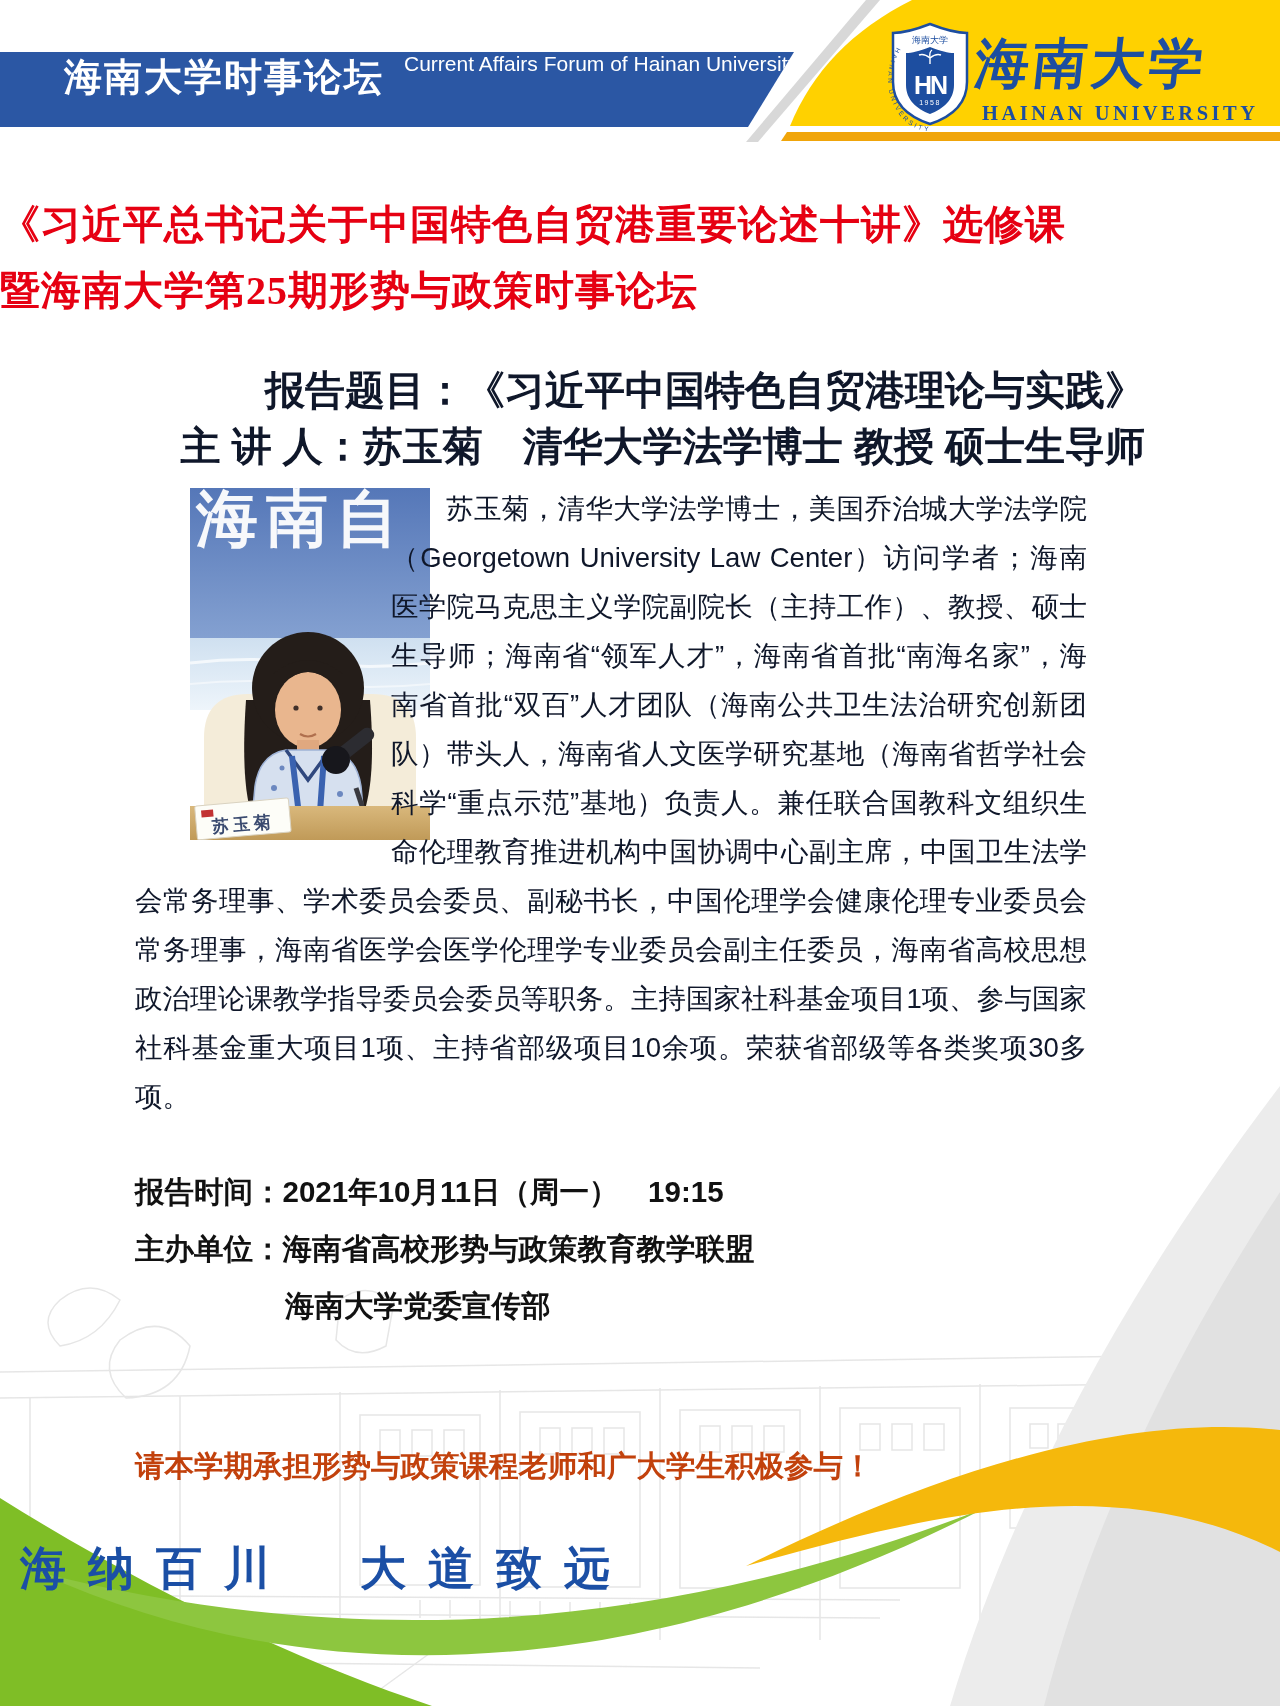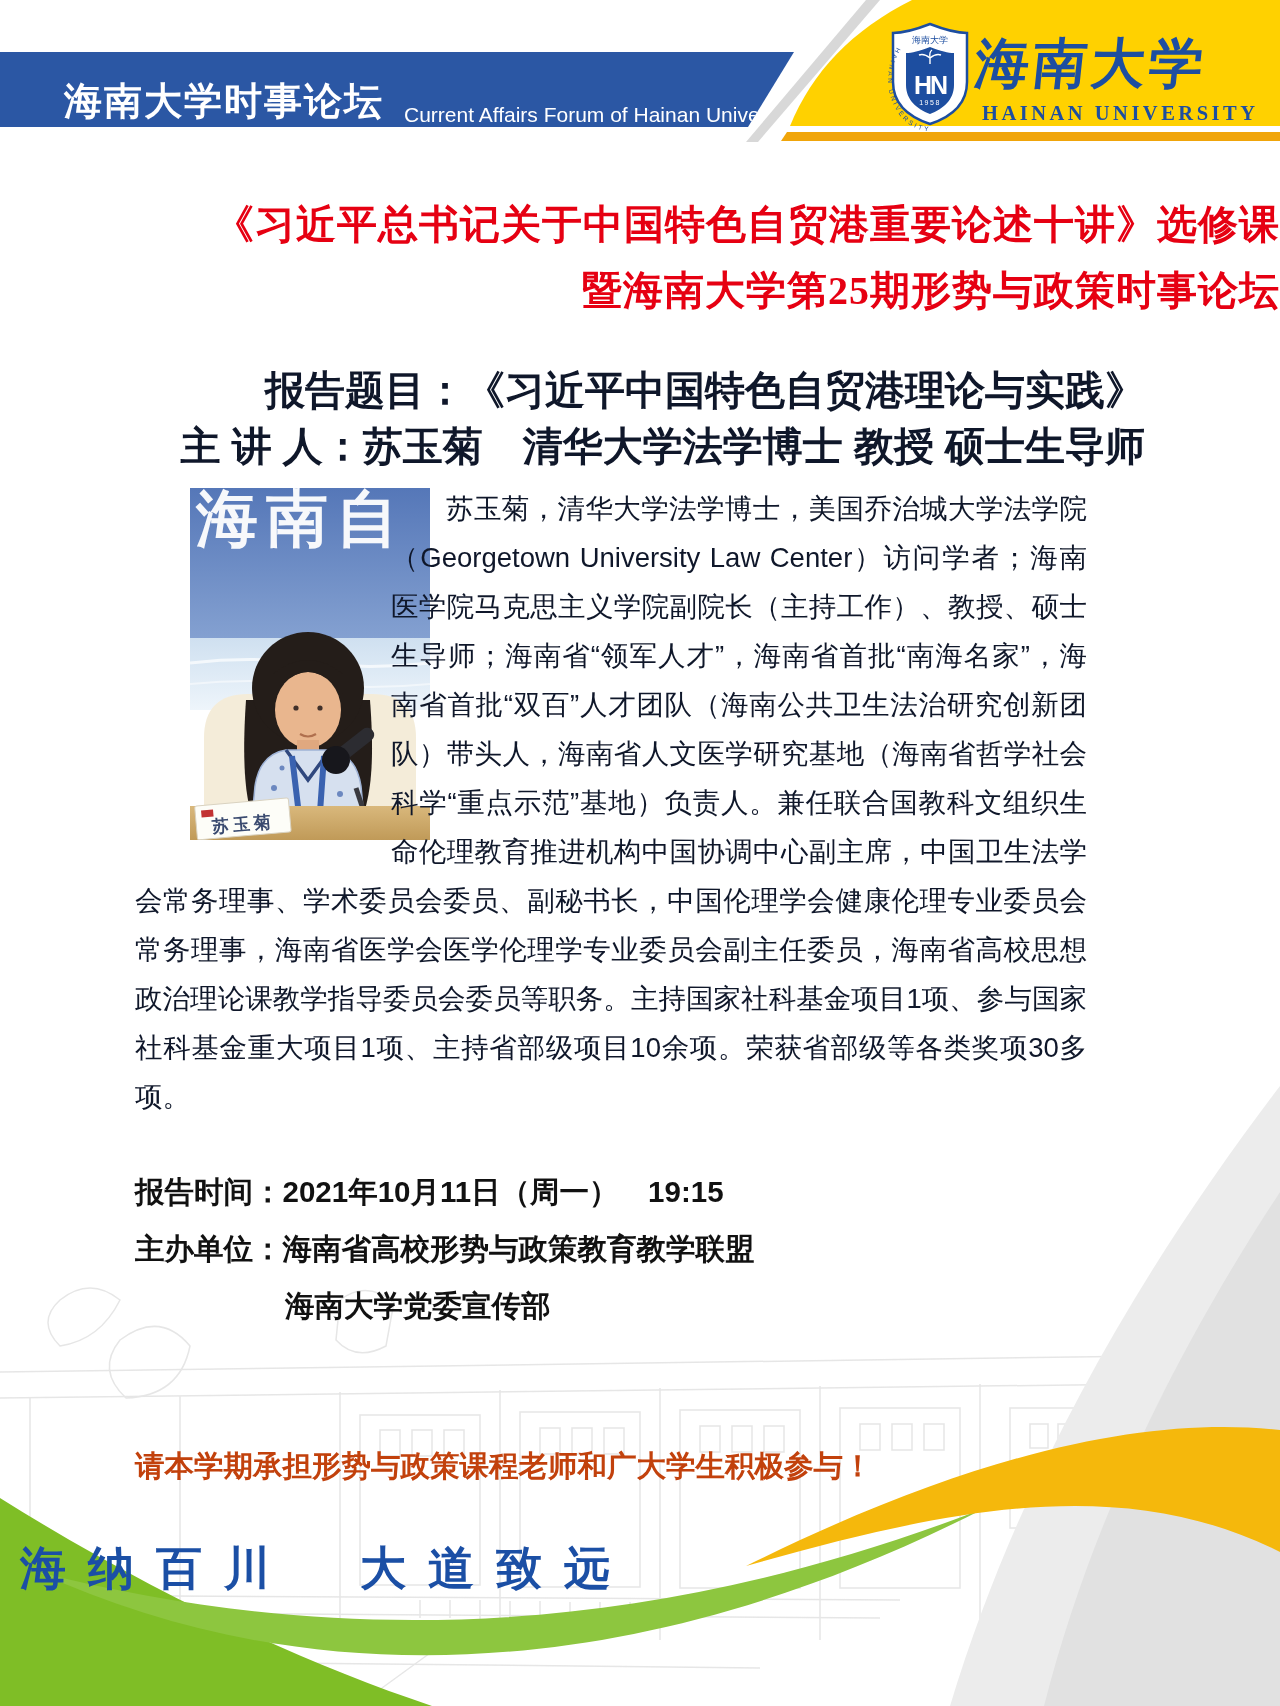--- a/index.html
+++ b/index.html
@@ -1,26 +1,26 @@
 <!DOCTYPE html>
 <html><head>
 <meta charset="utf-8">
 <style>
   html,body{margin:0;padding:0;background:#fff;}
   .page{position:relative;width:1280px;height:1706px;background:#ffffff;overflow:hidden;
         font-family:"Liberation Sans",sans-serif;}
   
   .topbar{position:absolute;left:0;top:52px;width:800px;height:75px;background:#2b57a4;
           clip-path:polygon(0 0,794px 0,748px 100%,0 100%);
-          display:flex;align-items:flex-end;gap:20px;padding-left:64px;box-sizing:border-box;}
+          display:flex;align-items:flex-start;gap:20px;padding-left:64px;box-sizing:border-box;}
   .topbar-zh{color:#ffffff;font-size:38px;font-weight:bold;letter-spacing:2px;white-space:nowrap;}
   .topbar-en{color:#ffffff;font-size:21px;white-space:nowrap;}
   .hdr-svg{position:absolute;left:0;top:0;}
   
-  .title{position:absolute;left:0;top:192px;width:1280px;text-align:right;color:#e60012;
+  .title{position:absolute;left:0;top:192px;width:1280px;text-align:left;color:#e60012;
          font-family:"Liberation Serif",serif;font-weight:bold;font-size:40px;line-height:66px;letter-spacing:1px;}
   
   .meta{position:absolute;left:135px;top:362px;width:1010px;font-size:40px;font-weight:bold;
         color:#0f172a;line-height:56px;white-space:nowrap;text-align:right;}
   
   .bio{position:absolute;left:135px;top:484px;width:952px;font-size:27.5px;line-height:49px;
        color:#0f172a;text-align:justify;text-indent:2em;}
   .photo{float:left;width:240px;height:352px;margin:4px 16px 8px 0;display:block;}
   
   .details{position:absolute;left:135px;top:1163px;width:1020px;font-size:29.5px;font-weight:bold;

